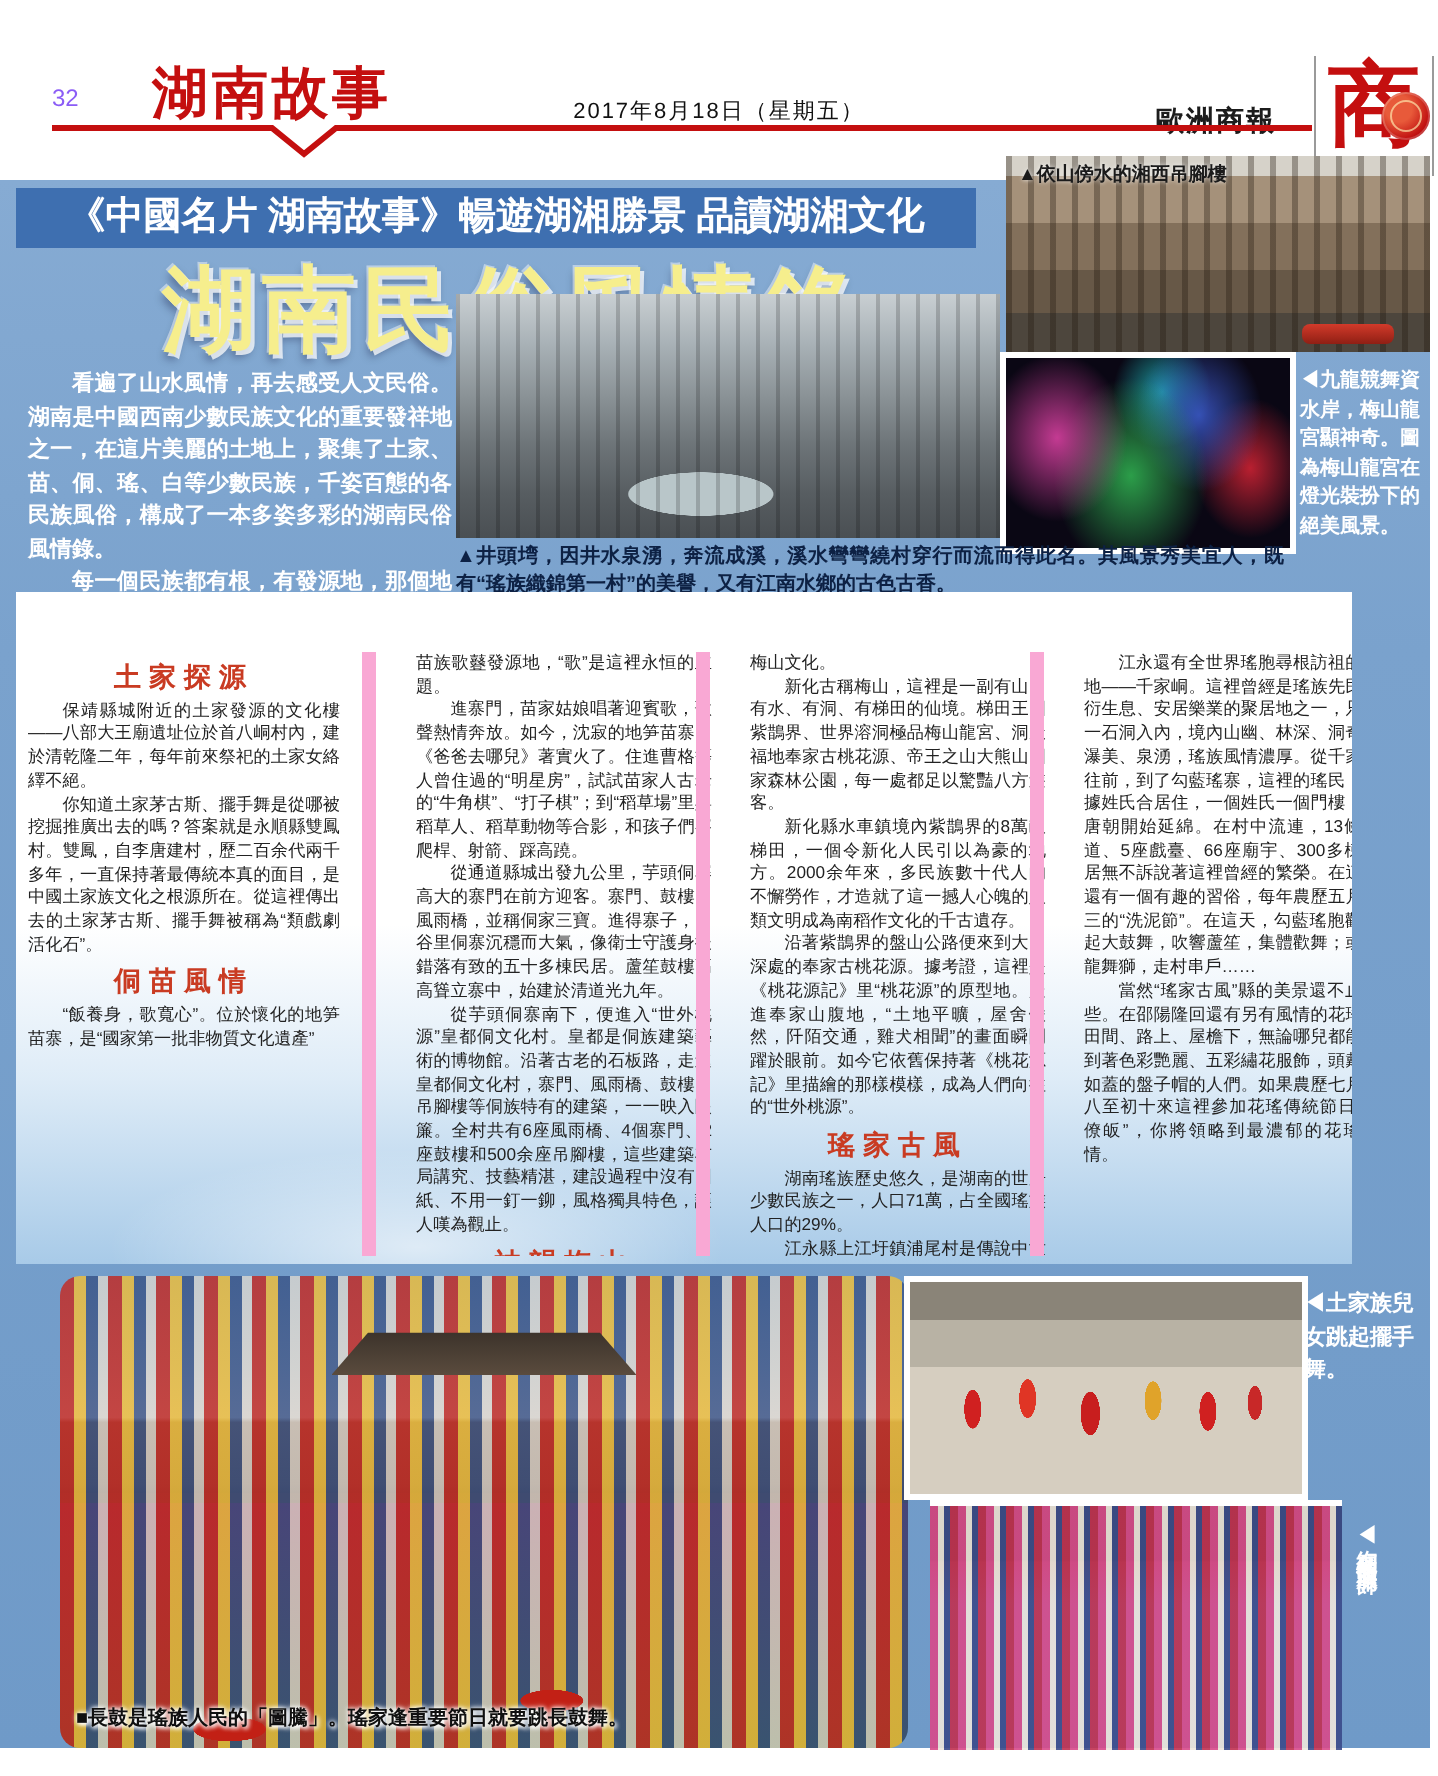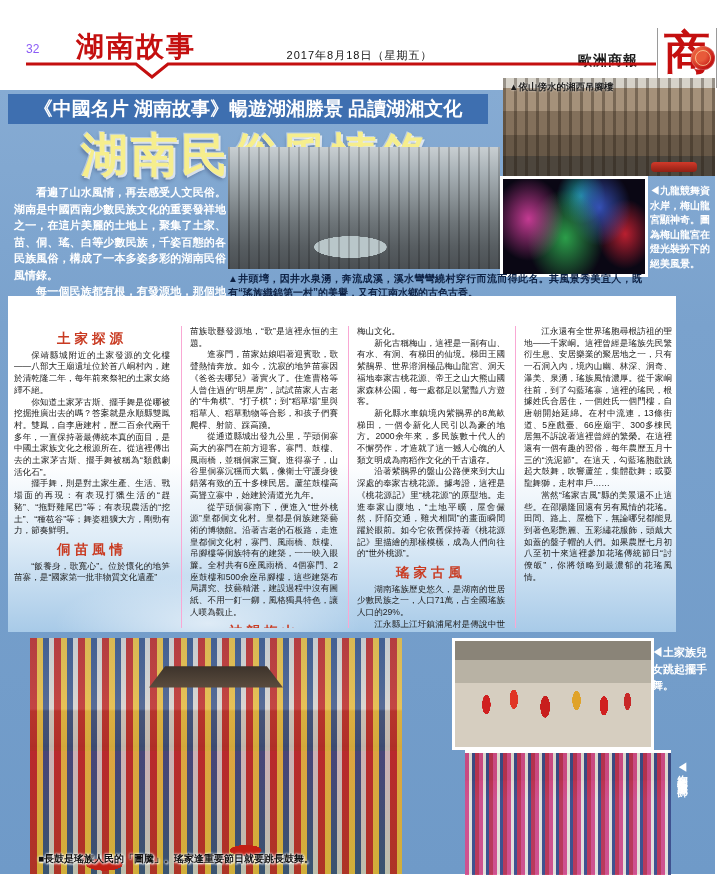--- a/index.html
+++ b/index.html
@@ -66,34 +66,34 @@
 
   
   .bodybox{left:8px;top:206px;width:668px;height:336px;background:#fff;overflow:hidden;}
   .watermark{position:absolute;left:0;right:0;bottom:0;height:170px;pointer-events:none;
       background:
         radial-gradient(220px 70px at 30% 95%,rgba(255,255,255,.6),transparent 70%),
         linear-gradient(180deg,rgba(255,255,255,0) 0%,rgba(183,213,238,.45) 45%,rgba(146,189,226,.8) 100%);}
   .col{position:absolute;top:6px;bottom:4px;width:156px;overflow:hidden;z-index:1;
        font-size:8.6px;line-height:11.7px;color:#222;text-align:justify;margin-top:24px;}
   .col-0{left:6px;} .col-1{left:173px;} .col-2{left:340px;} .col-3{left:507px;}
-  .col-1,.col-2,.col-3{border-left:1px solid #f9a8d4;padding-left:8px;width:148px;}
+  .col-1,.col-2,.col-3{border-left:7px solid #f9a8d4;padding-left:20px;width:148px;}
   .col p{margin:0;text-indent:2em;}
   .col p.cont{text-indent:0;}
   .col h3{margin:7px 0 5px 0;text-align:center;font-size:13.5px;color:var(--headred);
           letter-spacing:4px;}
 
   
-  .photo-festival{left:30px;top:548px;width:372px;height:236px;
+  .photo-festival{left:30px;top:548px;width:424px;height:236px;
       background:
         radial-gradient(30px 10px at 20% 96%,#c22015 0 60%,transparent 61%),
         radial-gradient(26px 9px at 58% 90%,#c22015 0 60%,transparent 61%),
         repeating-linear-gradient(90deg,rgba(190,40,35,.85) 0 7px,rgba(232,184,58,.85) 7px 13px,rgba(52,74,125,.8) 13px 19px,rgba(216,208,200,.8) 19px 24px),
         linear-gradient(180deg,#7db8e8 0%,#b9dcf4 20%,#e2f1fb 30%,#8a7660 31%,#6e5c4a 44%,#5c4c3e 46%,transparent 46%),
-        linear-gradient(180deg,transparent 0 46%,#6b4f3f 46% 48%,#936 48%,#4e7a3a 100%);}
+        linear-gradient(180deg,transparent 0 46%,#6b4f3f 46% 48%,#936 48%,#4e7a3a 100%); border-radius: 10px;}
   .temple-roof{position:absolute;left:32%;top:12%;width:36%;height:9%;
       background:linear-gradient(180deg,#3c332b,#5b4c3e);
       clip-path:polygon(12% 0,88% 0,100% 100%,0 100%);}
   .festival-caption{position:absolute;left:8px;bottom:8px;font-size:10px;font-weight:bold;color:#101010;
       text-shadow:0 0 2px #fff,0 0 3px #fff,1px 1px 2px #fff;}
   .photo-dancers{left:452px;top:548px;width:196px;height:106px;border:3px solid #fff;
       background:
         radial-gradient(7px 16px at 16% 60%,#d02020 0 60%,transparent 61%),
         radial-gradient(7px 16px at 30% 55%,#e03525 0 60%,transparent 61%),
         radial-gradient(8px 18px at 46% 62%,#c81e1e 0 60%,transparent 61%),
@@ -151,21 +151,20 @@
     <div class="abs cave-caption">◀九龍競舞資水岸，梅山龍宮顯神奇。圖為梅山龍宮在燈光裝扮下的絕美風景。</div>
 
     <div class="abs village-caption">▲井頭塆，因井水泉湧，奔流成溪，溪水彎彎繞村穿行而流而得此名。其風景秀美宜人，既有“瑤族織錦第一村”的美譽，又有江南水鄉的古色古香。</div>
 
     <div class="abs bodybox">
       <div class="watermark"></div>
       <div class="col col-0">
           <h3>土家探源</h3>
           <p>保靖縣城附近的土家發源的文化樓——八部大王廟遺址位於首八峒村內，建於清乾隆二年，每年前來祭祀的土家女絡繹不絕。</p>
           <p>你知道土家茅古斯、擺手舞是從哪被挖掘推廣出去的嗎？答案就是永順縣雙鳳村。雙鳳，自李唐建村，歷二百余代兩千多年，一直保持著最傳統本真的面目，是中國土家族文化之根源所在。從這裡傳出去的土家茅古斯、擺手舞被稱為“類戲劇活化石”。</p>
-          <p>擺手舞，則是對土家生產、生活、戰場面的再現：有表現打獵生活的“趕豬”、“拖野雞尾巴”等；有表現農活的“挖土”、“種苞谷”等；舞姿粗獷大方，剛勁有力，節奏鮮明。</p>
           <h3>侗苗風情</h3>
           <p>“飯養身，歌寬心”。位於懷化的地笋苗寨，是“國家第一批非物質文化遺產”</p>
         </div>
       <div class="col col-1">
           <p class="cont">苗族歌鼟發源地，“歌”是這裡永恒的主題。</p>
           <p>進寨門，苗家姑娘唱著迎賓歌，歌聲熱情奔放。如今，沈寂的地笋苗寨因《爸爸去哪兒》著實火了。住進曹格等人曾住過的“明星房”，試試苗家人古老的“牛角棋”、“打子棋”；到“稻草場”里與稻草人、稻草動物等合影，和孩子們賽爬桿、射箭、踩高蹺。</p>
           <p>從通道縣城出發九公里，芋頭侗寨高大的寨門在前方迎客。寨門、鼓樓、風雨橋，並稱侗家三寶。進得寨子，山谷里侗寨沉穩而大氣，像衛士守護身後錯落有致的五十多棟民居。蘆笙鼓樓高高聳立寨中，始建於清道光九年。</p>
           <p>從芋頭侗寨南下，便進入“世外桃源”皇都侗文化村。皇都是侗族建築藝術的博物館。沿著古老的石板路，走進皇都侗文化村，寨門、風雨橋、鼓樓、吊腳樓等侗族特有的建築，一一映入眼簾。全村共有6座風雨橋、4個寨門、2座鼓樓和500余座吊腳樓，這些建築布局講究、技藝精湛，建設過程中沒有圖紙、不用一釘一鉚，風格獨具特色，讓人嘆為觀止。</p>
           <h3>神韻梅山</h3>
           <p>曾經，號稱“蚩尤故里、苗瑤祖山”的梅山地區，因山高林密，民風強悍，“語言侏離”，形成了豐富多彩而獨具特色的</p>

